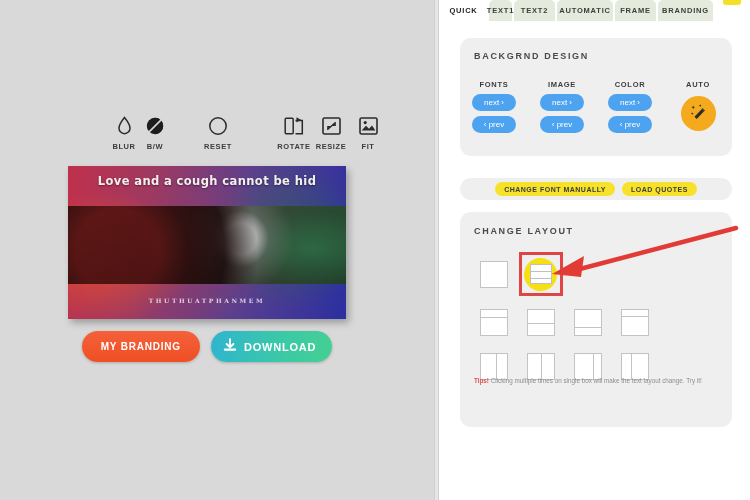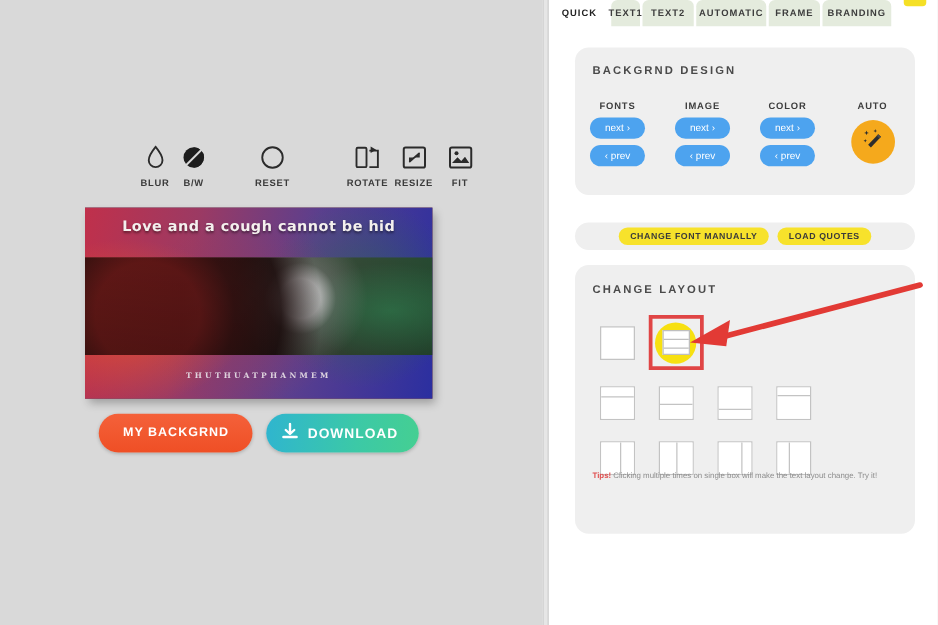--- a/index.html
+++ b/index.html
@@ -385,21 +385,21 @@
     <div class="card">
       <div class="card-bgwash"></div>
       <div class="card-photo">
         <div class="card-photo-shade"></div>
       </div>
       <div class="card-quote">Love and a cough cannot be hid</div>
       <div class="card-brand">THUTHUATPHANMEM</div>
     </div>
 
     <div class="actions">
-      <button class="btn btn-templates">MY BACKGRND</button>
+      <button class="btn btn-templates">MY BRANDING</button>
       <button class="btn btn-download">
         <span>
           <svg width="14" height="15" viewBox="0 0 14 15">
             <path d="M7 1.2v7.4M3.6 6l3.4 3.2L10.4 6" fill="none" stroke="#ffffff" stroke-width="1.9" stroke-linecap="round" stroke-linejoin="round"></path>
             <path d="M1.8 11.6h10.4" stroke="#ffffff" stroke-width="2.1" stroke-linecap="round"></path>
           </svg>
         </span>
         <span>DOWNLOAD</span>
       </button>
     </div>

